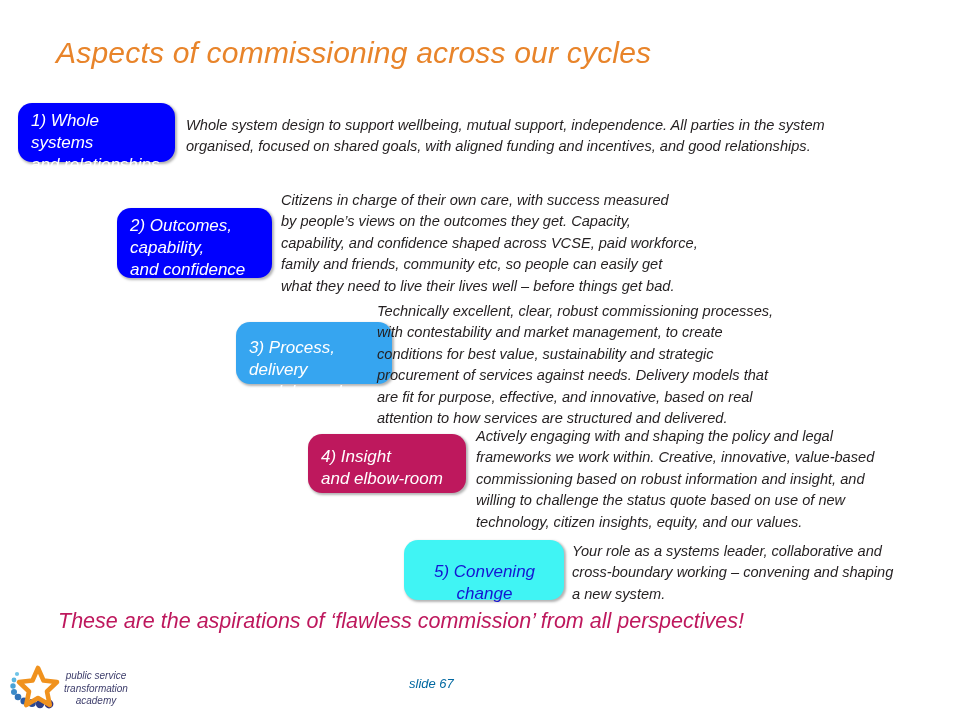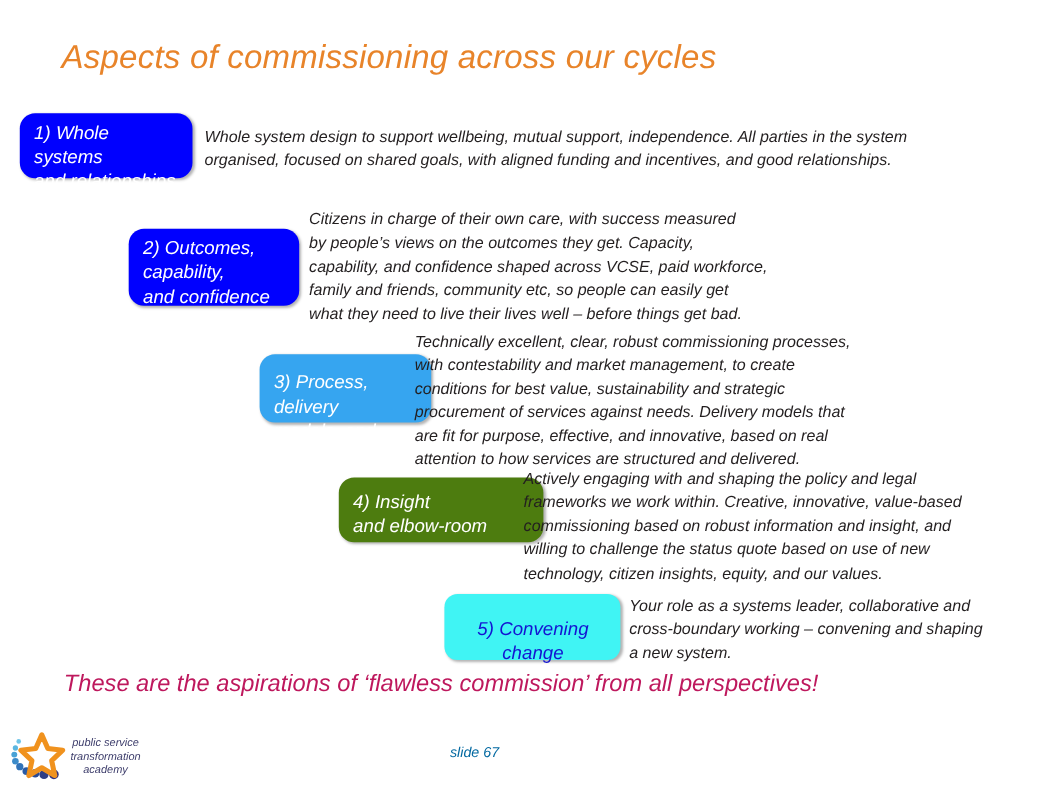--- a/index.html
+++ b/index.html
@@ -114,29 +114,29 @@
 
   <div class="pill" style="left:212px; top:322px; width:156px; height:62px; background:#36A5F0; padding-top:15px;margin-left:24px;">3) Process, delivery
 models, and tactics</div>
   <div class="para" style="left:377px; top:301px; width:640px;">Technically excellent, clear, robust commissioning processes,
 with contestability and market management, to create
 conditions for best value, sustainability and strategic
 procurement of services against needs. Delivery models that
 are fit for purpose, effective, and innovative, based on real
 attention to how services are structured and delivered.</div>
 
-  <div class="pill" style="left:308px; top:434px; width:186px; height:59px; background:#4d7c0f; padding-top:12px;">4) Insight
+  <div class="pill" style="left:308px; top:434px; width:158px; height:59px; background:#be185d; padding-top:12px;">4) Insight
 and elbow-room</div>
   <div class="para" style="left:476px; top:426px; width:620px;">Actively engaging with and shaping the policy and legal
 frameworks we work within. Creative, innovative, value-based
 commissioning based on robust information and insight, and
 willing to challenge the status quote based on use of new
 technology, citizen insights, equity, and our values.</div>
 
-  <div class="pill" style="left:404px; top:540px; width:160px; height:60px; background:#40F4F4; color:#1414D2; padding-top:21px; text-align:center;border-radius:12px;">5) Convening change</div>
+  <div class="pill" style="left:404px; top:540px; width:160px; height:60px; background:#40F4F4; color:#1414D2; padding-top:21px; text-align:center;">5) Convening change</div>
   <div class="para" style="left:572px; top:541px; width:340px;">Your role as a systems leader, collaborative and
 cross-boundary working – convening and shaping
 a new system.</div>
 
   <div class="caption">These are the aspirations of ‘flawless commission’ from all perspectives!</div>
 
   <div class="slide-number">slide 67</div>
 
   <div class="logo">
     <svg width="150" height="52" viewBox="0 0 150 52">

